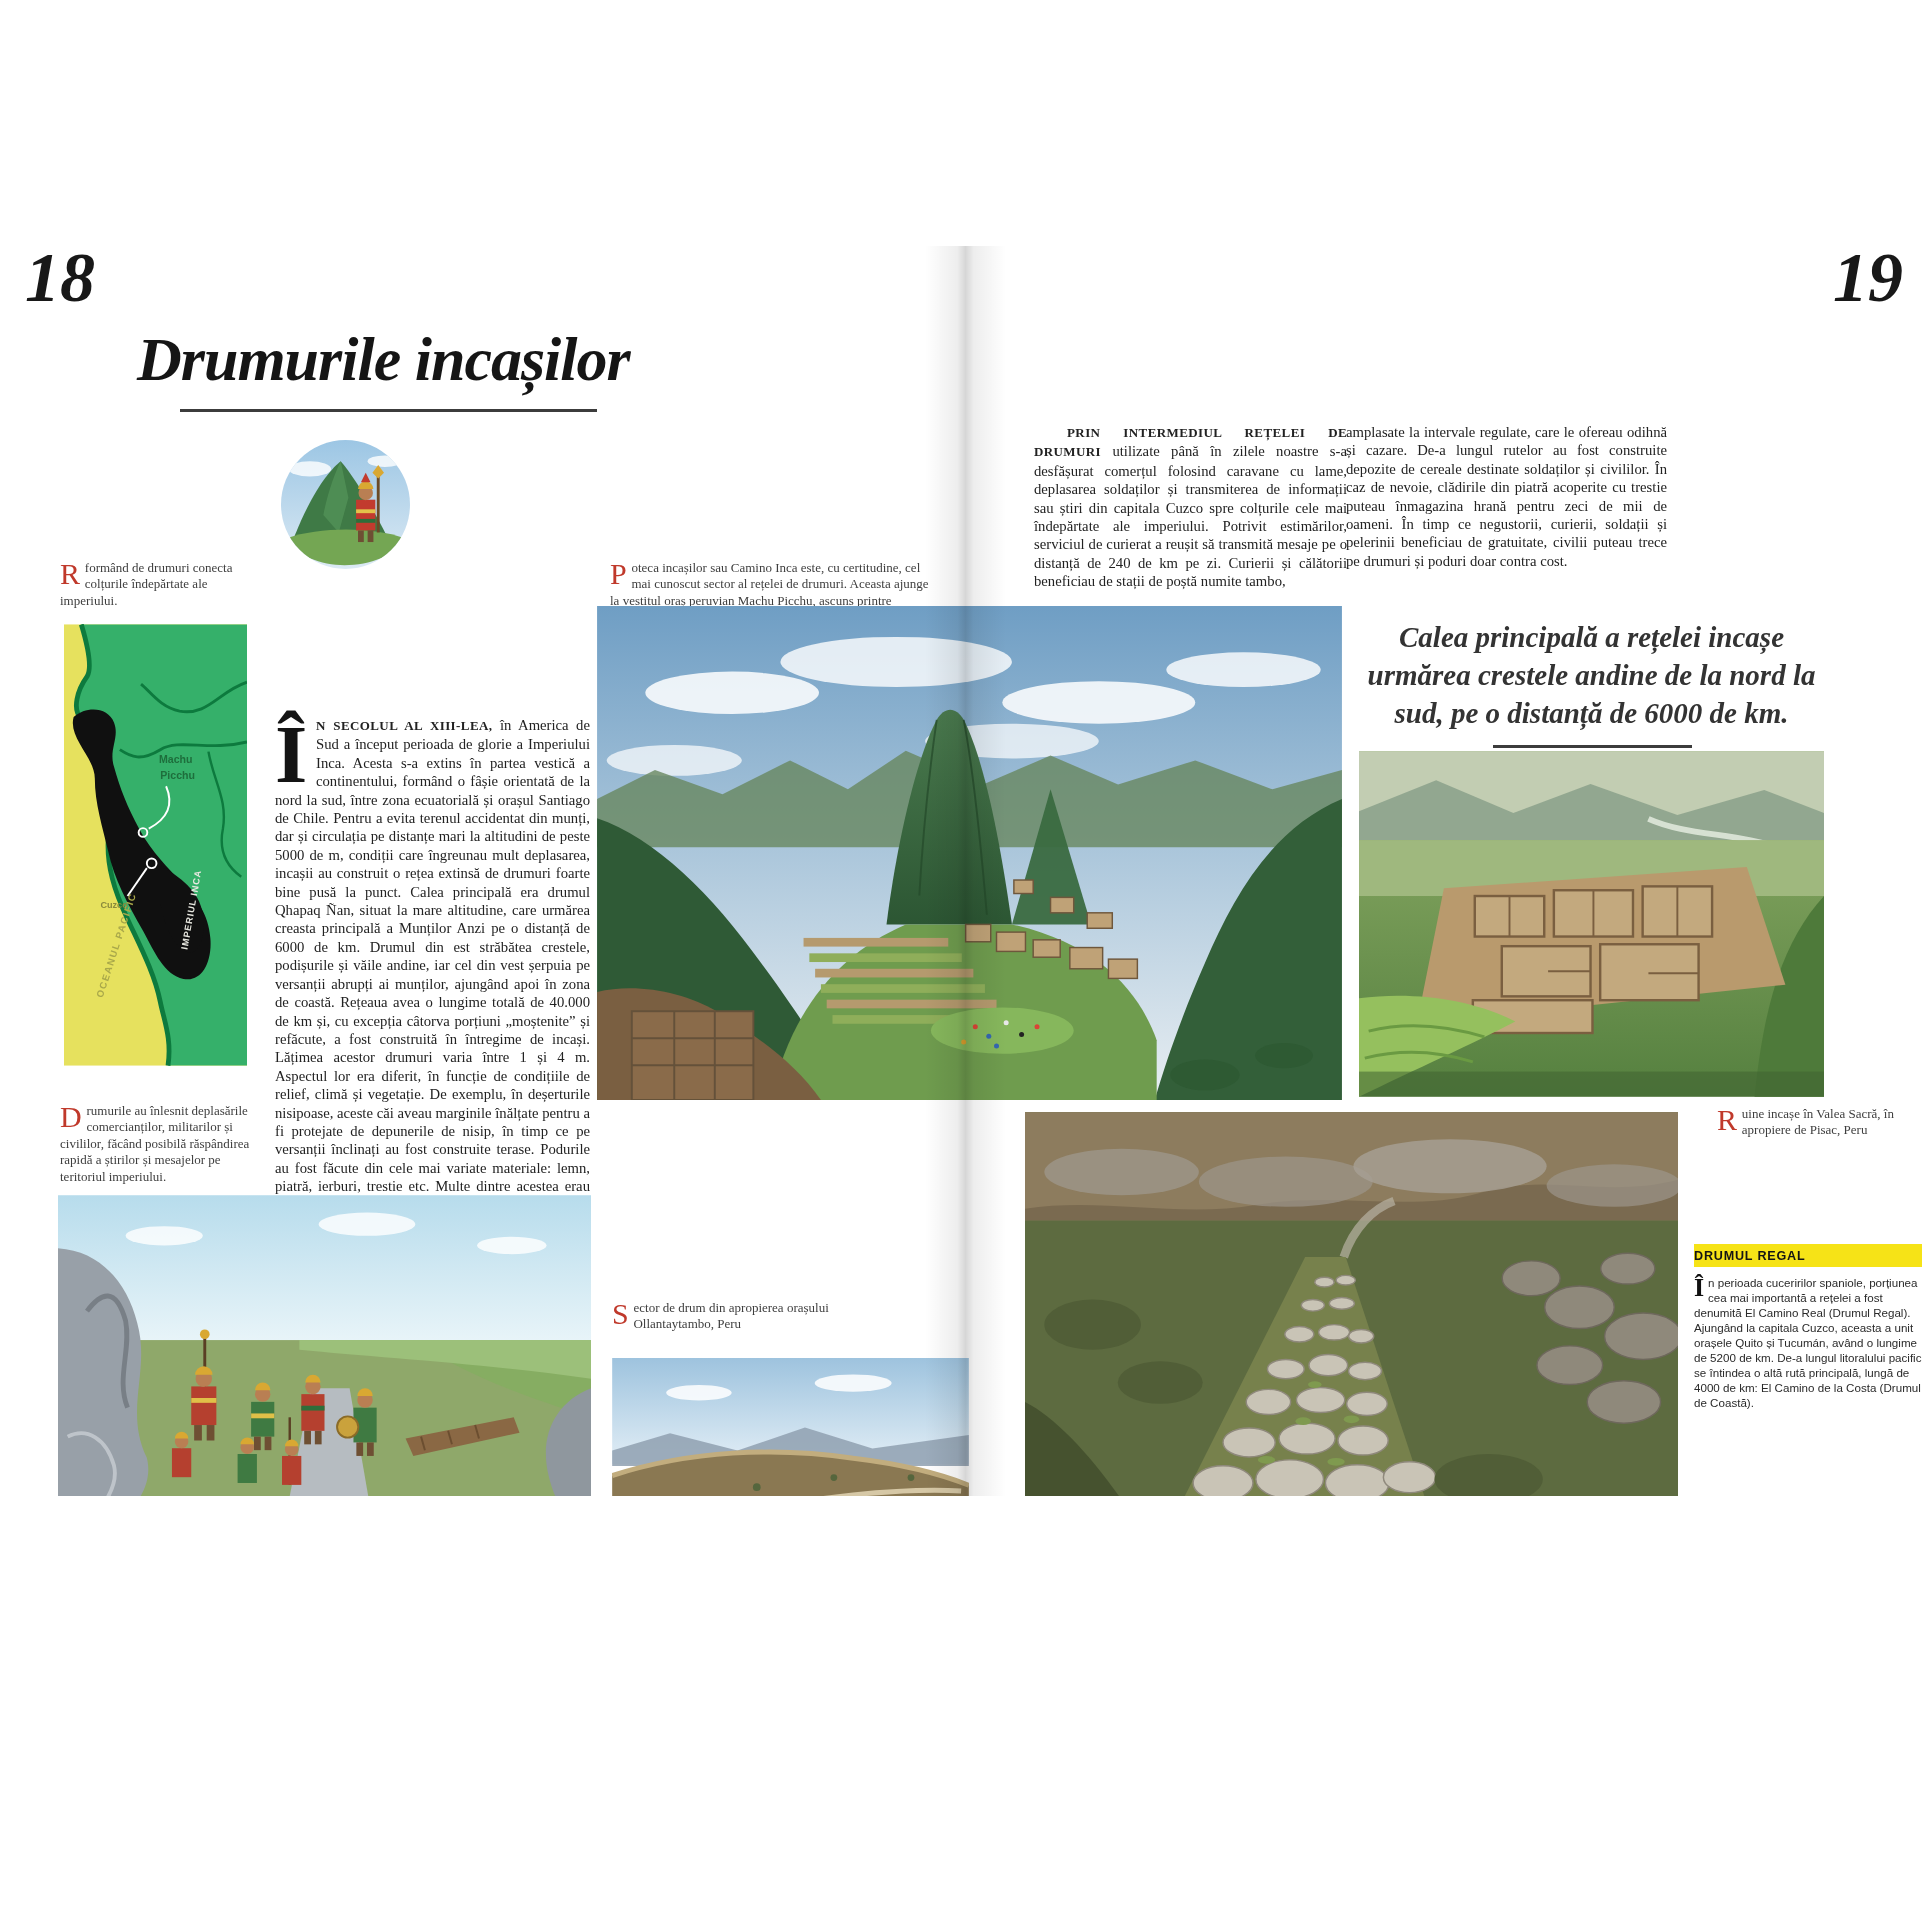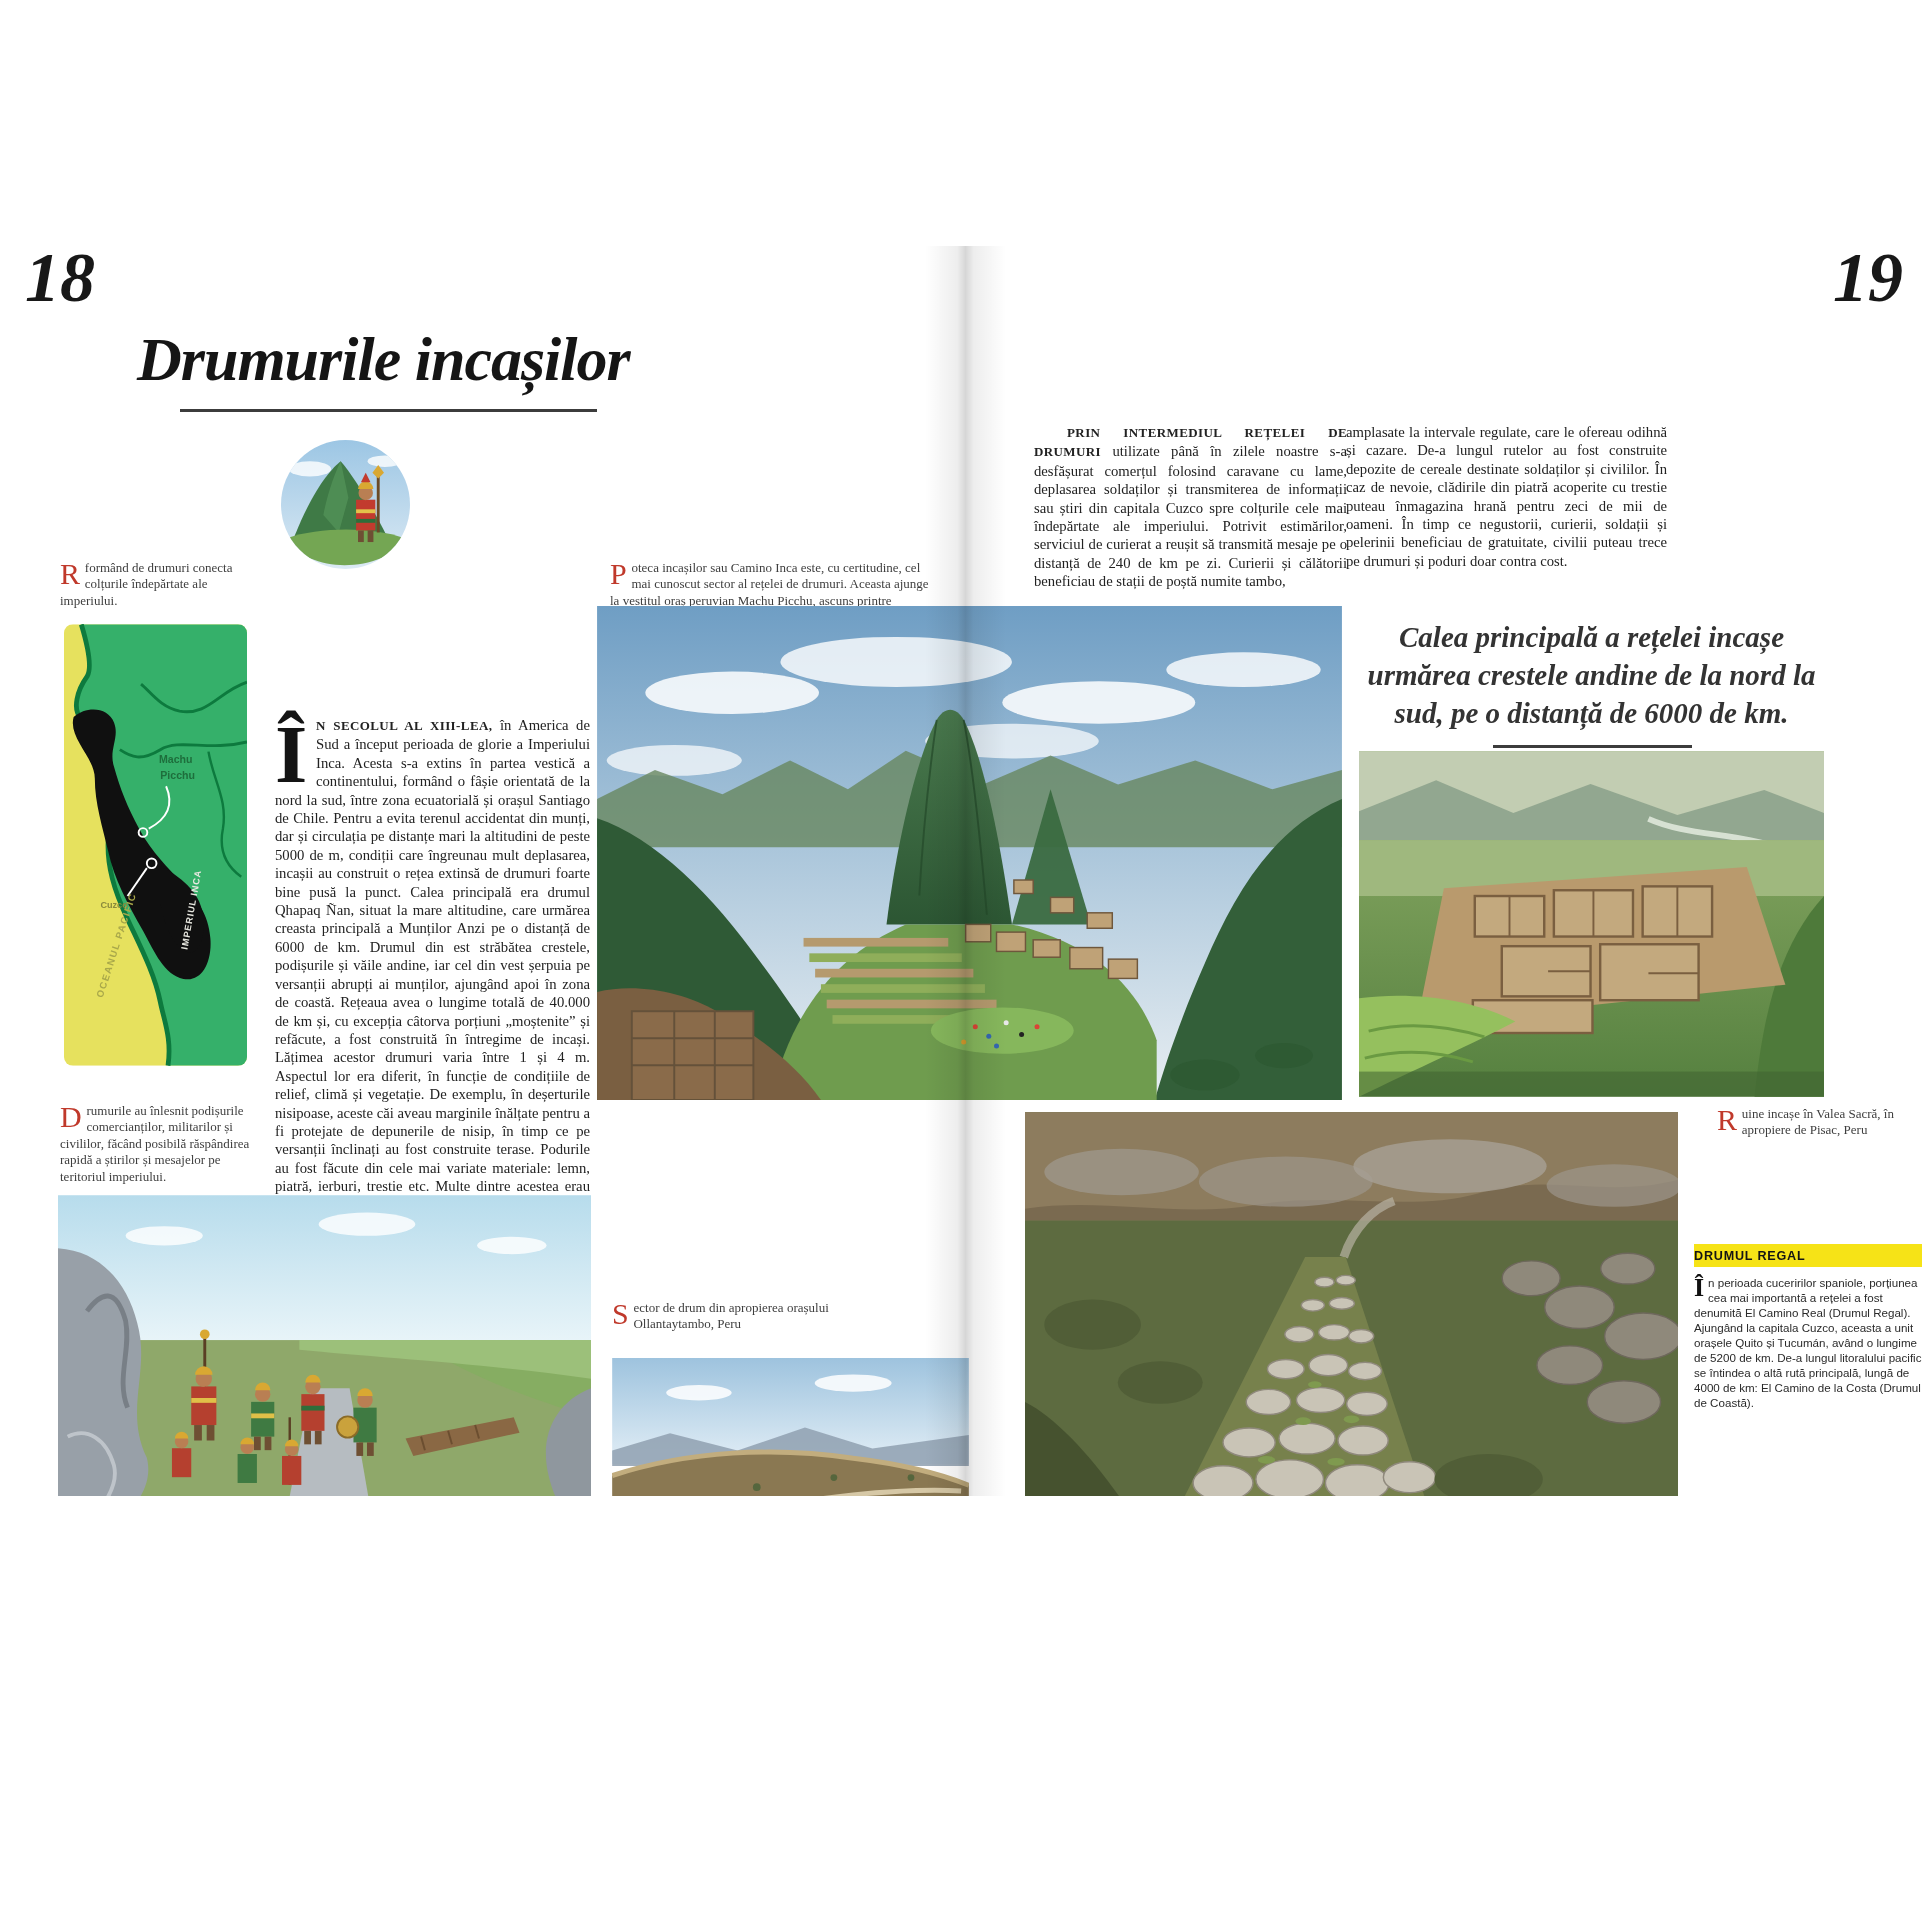--- a/index.html
+++ b/index.html
@@ -44,21 +44,21 @@
 
   <div class="abs pagenum" style="left:25px;top:243px;">18</div>
 
   <div class="abs title" style="left:137px;top:328px;">Drumurile incașilor</div>
   <div class="abs rule" style="left:180px;top:409px;width:417px;"></div>
 
   <div class="abs caption" style="left:60px;top:560px;width:199px;">
     <span class="dc">R</span><span>formând de drumuri conecta colțurile îndepărtate ale imperiului.</span>
   </div>
 
-  <div class="abs ph" style="left:64px;top:624px;width:183px;height:442px;border-radius:9px;">
+  <div class="abs ph" style="left:64px;top:624px;width:183px;height:442px;">
     <svg width="183" height="442" viewBox="0 0 190 458">
       <rect width="190" height="458" fill="#e6e15e"></rect>
       <path d="M18,0 H190 V458 H108 C112,430 104,412 100,392 C94,362 78,332 66,306 C52,276 44,250 46,222 C47,196 38,168 40,142 C42,118 30,110 18,98 C8,88 14,68 24,54 C30,44 24,20 18,0 Z" fill="#35b06a"></path>
       <path d="M18,0 C24,20 30,44 24,54 C14,68 8,88 18,98 C30,110 42,118 40,142 C38,168 47,196 46,222 C44,250 52,276 66,306 C78,332 94,362 100,392 C104,412 112,430 108,458" fill="none" stroke="#0d7a3e" stroke-width="5"></path>
       <path d="M190,60 C160,70 150,95 120,90 C100,86 90,70 80,62" stroke="#0d7a3e" stroke-width="3" fill="none"></path>
       <path d="M190,122 C150,132 120,118 100,130 C80,142 70,138 58,130" stroke="#0d7a3e" stroke-width="3" fill="none"></path>
       <path d="M150,132 C155,162 170,182 165,212 C160,237 170,252 184,262" stroke="#0d7a3e" stroke-width="2.5" fill="none"></path>
       <path d="M10,96 C24,84 46,86 52,102 C58,118 46,130 52,148 C58,170 66,190 78,212 C92,238 108,252 122,268 C138,286 150,300 152,326 C154,352 142,372 124,368 C104,364 94,340 82,318 C66,290 52,264 46,236 C40,210 32,186 32,160 C32,138 4,118 10,96 Z" fill="#101010"></path>
       <path d="M100,250 C120,262 140,276 144,300 C148,324 140,344 128,340 C112,334 104,310 100,290 Z" fill="#101010"></path>
       <text x="116" y="144" text-anchor="middle" font-family="Liberation Sans,sans-serif" font-size="11" font-weight="bold" fill="#1e6e3c">Machu</text>
@@ -98,21 +98,21 @@
       <rect x="80" y="94" width="6" height="12" fill="#6e4f33"></rect>
       <rect x="90" y="94" width="6" height="12" fill="#6e4f33"></rect>
     </svg>
   </div>
 
   <div class="abs bodytext" style="left:275px;top:716px;width:315px;height:481px;">
     <span class="dropcap">Î</span><span class="lead">N SECOLUL AL XIII-LEA,</span><span> în America de Sud a început perioada de glorie a Imperiului Inca. Acesta s-a extins în partea vestică a continentului, formând o fâșie orientată de la nord la sud, între zona ecuatorială și orașul Santiago de Chile. Pentru a evita terenul accidentat din munți, dar și circulația pe distanțe mari la altitudini de peste 5000 de m, condiții care îngreunau mult deplasarea, incașii au construit o rețea extinsă de drumuri foarte bine pusă la punct. Calea principală era drumul Qhapaq Ñan, situat la mare altitudine, care urmărea creasta principală a Munților Anzi pe o distanță de 6000 de km. Drumul din est străbătea crestele, podișurile și văile andine, iar cel din vest șerpuia pe versanții abrupți ai munților, ajungând apoi în zona de coastă. Rețeaua avea o lungime totală de 40.000 de km și, cu excepția câtorva porțiuni „moștenite” și refăcute, a fost construită în întregime de incași. Lățimea acestor drumuri varia între 1 și 4 m. Aspectul lor era diferit, în funcție de condițiile de relief, climă și vegetație. De exemplu, în deșerturile nisipoase, aceste căi aveau marginile înălțate pentru a fi protejate de depunerile de nisip, în timp ce pe versanții înclinați au fost construite terase. Podurile au fost făcute din cele mai variate materiale: lemn, piatră, ierburi, trestie etc. Multe dintre acestea erau suspendate, iar cele din lemn (mai puține la număr) erau mai rezistente. În ciuda uneltelor primitive ale incașilor, piatra utilizată la construcția de drumuri și de clădiri era perfect cioplită.</span>
   </div>
 
   <div class="abs caption" style="left:60px;top:1103px;width:205px;">
-    <span class="dc">D</span><span>rumurile au înlesnit podișurile comercianților, militarilor și civililor, făcând posibilă răspândirea rapidă a știrilor și mesajelor pe teritoriul imperiului.</span>
+    <span class="dc">D</span><span>rumurile au înlesnit deplasările comercianților, militarilor și civililor, făcând posibilă răspândirea rapidă a știrilor și mesajelor pe teritoriul imperiului.</span>
   </div>
 
   <div class="abs ph" style="left:58px;top:1195px;width:533px;height:350px;">
     <svg width="533" height="350" viewBox="0 0 552 362">
       <defs>
         <linearGradient id="psky" x1="0" y1="0" x2="0" y2="1">
           <stop offset="0" stop-color="#b7dcec"></stop>
             <stop offset="1" stop-color="#eef7fa"></stop>
         </linearGradient>
       </defs>

